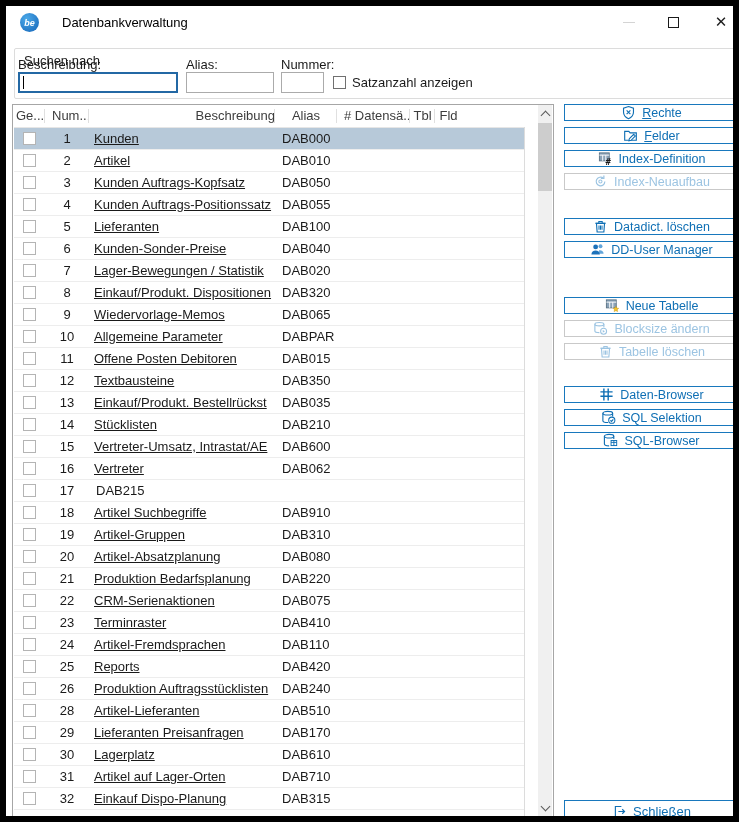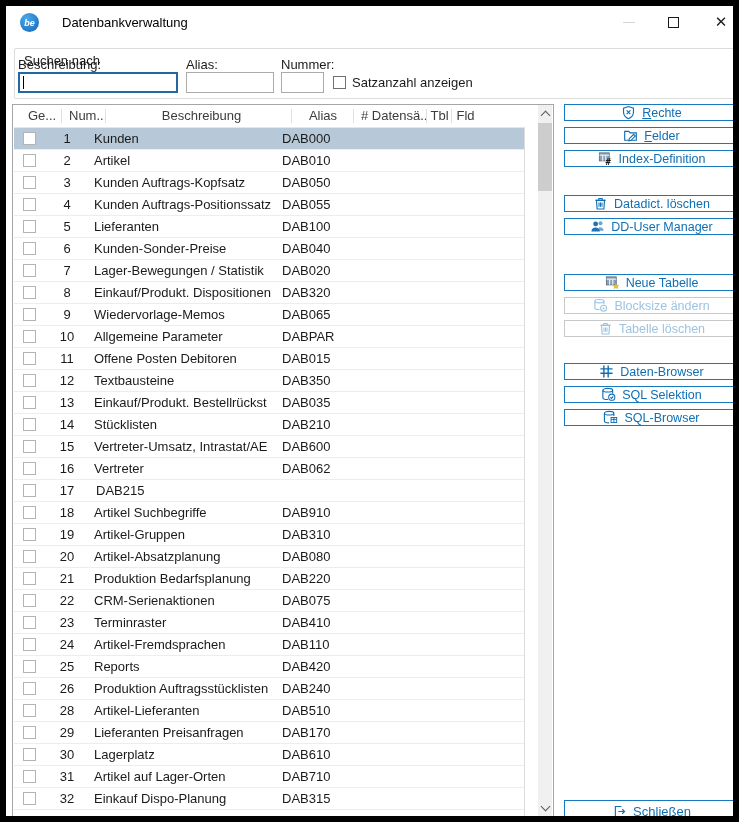--- a/index.html
+++ b/index.html
@@ -41,21 +41,21 @@
   .lv-header { position:absolute; left:1px; top:0; height:22px; display:flex; color:#3c3c3c; }
   .hcell { position:relative; height:22px; line-height:21px; font-size:13px; white-space:nowrap; overflow:hidden; }
   .hcell::after { content:""; position:absolute; right:0; top:4px; height:14px; border-right:1px solid #e0e0e0; }
   .hcell:last-child::after { border-right:none; }
   .lv-body { position:absolute; left:1px; top:22px; width:510px; border-top:1px solid #e6e6e6; }
   .lrow { position:relative; width:510px; height:22px; display:flex; align-items:center; border-bottom:1px solid #ededed; }
   .lrow.selected { background:#b7c9d9; }
   .ccb-wrap { width:31px; display:flex; justify-content:center; }
   .ccb { width:13px; height:13px; border:1px solid #b4b4b4; background:#fff; }
   .c-num { width:44px; text-align:center; }
-  .c-besch { width:186px; padding-left:5px; white-space:nowrap; overflow:hidden; }
+  .c-besch { width:186px; padding-left:5px; white-space:nowrap; overflow:hidden;text-decoration:underline; }
   .c-alias { width:62px; padding-left:7px; }
   .col-edge { position:absolute; left:511px; top:0; bottom:1px; width:0; border-left:1px solid #dcdcdc; }
   
   .sbar { position:absolute; right:1px; top:0; width:14px; height:712px; background:#f0f0f0; }
   .sb-arrow { position:absolute; left:0; width:14px; height:17px; display:flex; align-items:center; justify-content:center; cursor:pointer; }
   .sb-up { top:0; } .sb-down { bottom:0; }
   .chev { width:7px; height:7px; border-left:1px solid #5a5a5a; border-top:1px solid #5a5a5a; }
   .sb-up .chev { transform:translateY(2px) rotate(45deg); }
   .sb-down .chev { transform:translateY(-2px) rotate(225deg); }
   .sb-thumb { position:absolute; left:0; top:18px; width:14px; height:68px; background:#cdcdcd; cursor:pointer; }
@@ -104,23 +104,23 @@
   <div class="caret"></div>
   <input class="txt txt-alias" value="" style="">
   <input class="txt txt-nummer" value="" style="">
   <div class="checkline">
     <span class="cb"></span>
     <span>Satzanzahl anzeigen</span>
   </div>
 
   <div class="listview">
     <div class="lv-header" id="lv-header">
-        <div class="hcell" style="width: 48px; text-align: left; padding-left: 14px;">Ge...</div>
+        <div class="hcell" style="width: 31px; text-align: left; padding-left: 2px;">Ge...</div>
         <div class="hcell" style="width: 44px; text-align: left; padding-left: 7px;">Num...</div>
-        <div class="hcell" style="width: 186px; text-align: center; padding-left: 5px;">Beschreibung</div>
+        <div class="hcell" style="width: 186px; text-align: right; padding-left: 5px;">Beschreibung</div>
         <div class="hcell" style="width: 62px; text-align: center; padding-left: 0px;">Alias</div>
         <div class="hcell" style="width: 73px; text-align: left; padding-left: 7px;"># Datensä...</div>
         <div class="hcell" style="width: 25px; text-align: center; padding-left: 0px;">Tbl</div>
         <div class="hcell" style="width: 27px; text-align: center; padding-left: 0px;">Fld</div>
       </div>
     <div class="lv-body" id="lv-body">
         <div class="lrow selected">
           <div class="ccb-wrap">
             <span class="ccb"></span>
           </div>
@@ -402,20 +402,30 @@
         </button>
         <button class="side-btn">
           <span class="ic">
             <svg viewBox="0 0 16 16">
               <rect x="1.5" y="2" width="10.5" height="8.5" fill="#8ba3b8" stroke="#5c7487"></rect>
               <path d="M1.5 4.4h10.5M5 4.4v6.1M8.3 4.4v6.1" stroke="#fff" stroke-width="1"></path>
               <text x="8" y="15.2" font-size="9.5" font-weight="bold" fill="#1a1a1a" font-family="DejaVu Sans Mono, monospace">#</text>
             </svg>
           </span>
           <span>Index-Definition</span>
+        </button>
+        <button class="side-btn disabled" disabled="">
+          <span class="ic">
+            <svg viewBox="0 0 16 16">
+              <path d="M12.6 8a4.6 4.6 0 1 1-1.5-3.4" fill="none" stroke="currentColor" stroke-width="1.3"></path>
+              <path d="M11.6 1.6v3.2H8.4" fill="none" stroke="currentColor" stroke-width="1.3"></path>
+              <circle cx="7.9" cy="8" r="1.7" fill="none" stroke="currentColor" stroke-width="1.1"></circle>
+            </svg>
+          </span>
+          <span>Index-Neuaufbau</span>
         </button>
       </div>
       <div class="btn-group">
         <button class="side-btn">
           <span class="ic">
             <svg viewBox="0 0 16 16">
               <path d="M3.7 4.6h8.6l-.7 9.2H4.4Z" fill="none" stroke="currentColor" stroke-width="1.2"></path>
               <path d="M2.4 4.6h11.2M6.2 4.3V2.7h3.6v1.6M6.4 6.9v4.6M8 6.9v4.6M9.6 6.9v4.6" fill="none" stroke="currentColor" stroke-width="1.1"></path>
             </svg>
           </span>

